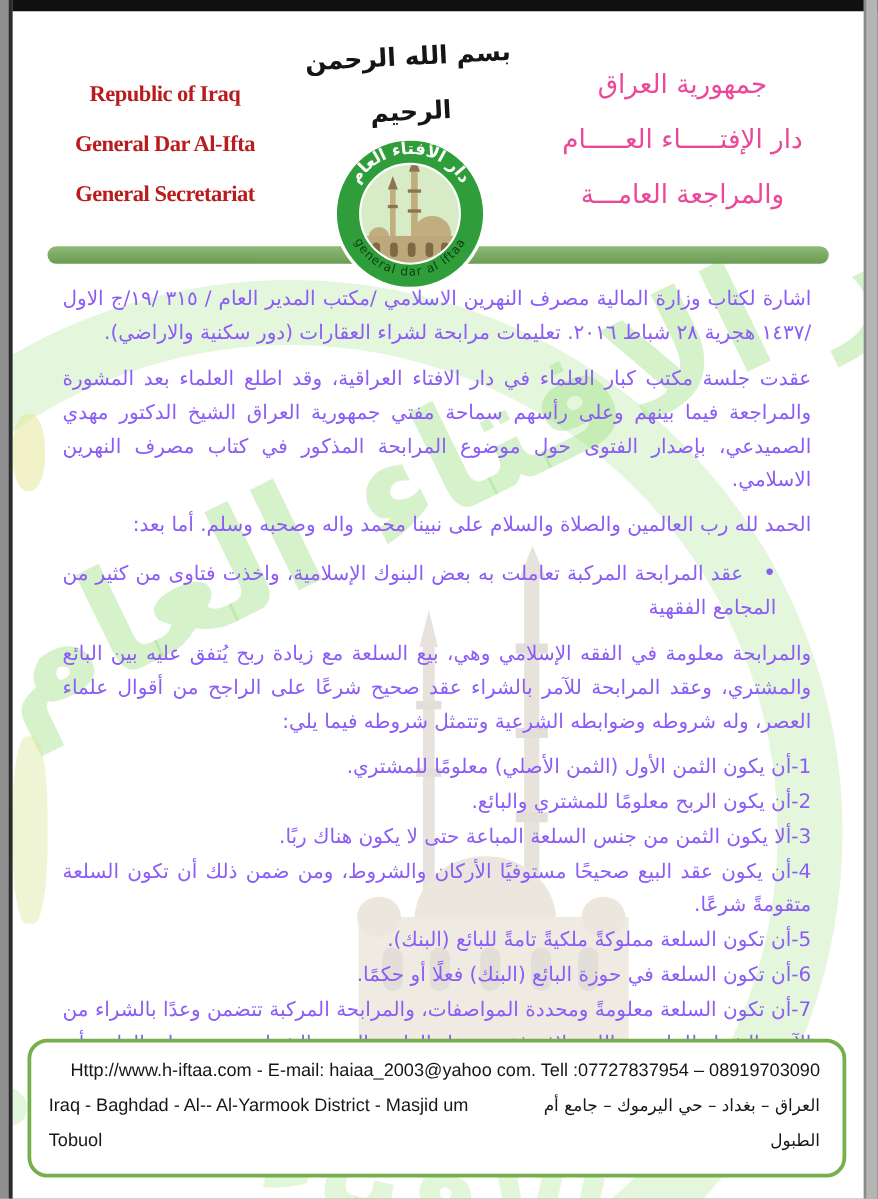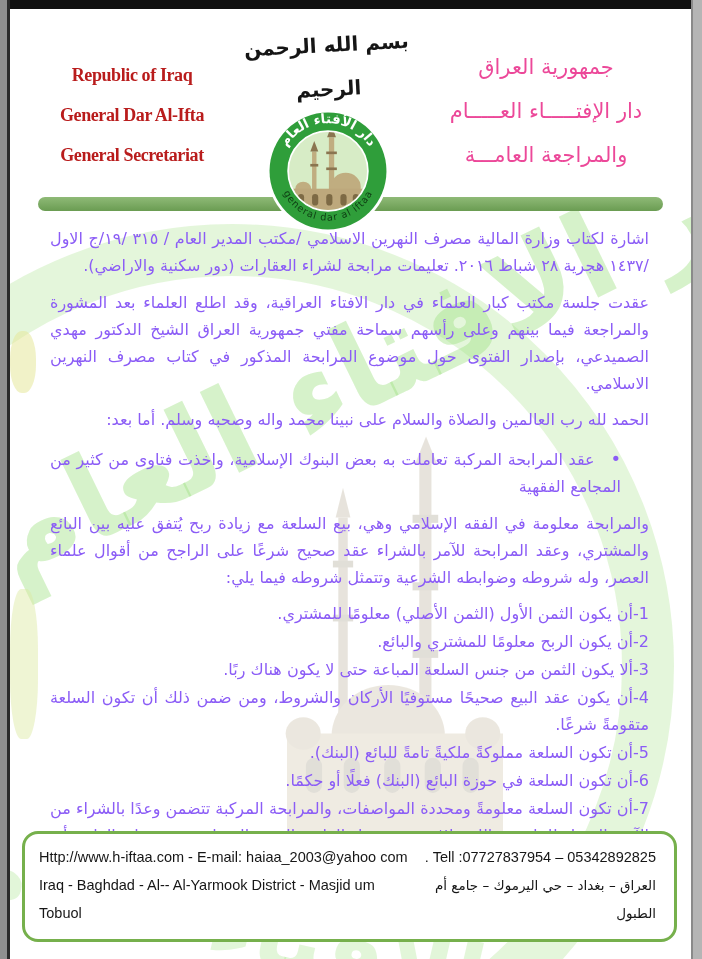--- a/index.html
+++ b/index.html
@@ -47,21 +47,21 @@
         font-size:16px;line-height:27px;color:#8b5cf6;text-align:justify;}
   .para{margin:0 0 9px 0;}
   .p-first{margin-bottom:10px;}
   .bullet-line{padding-right:28px;margin:12px 0 10px 0;}
   .bullet-mark{font-size:18px;margin-left:10px;}
   .item{margin:0 0 1px 0;}
 
   
   .footer-box{position:absolute;left:12px;right:14px;bottom:17px;z-index:2;background:#ffffff;
               border:3px solid #76b04c;border-radius:16px;padding:9px 18px 12px 14px;}
-  .f-row{display:flex;justify-content:space-between;align-items:baseline;line-height:28px;
+  .f-row{display:flex;justify-content:flex-end;align-items:baseline;line-height:28px;
          font-family:"Liberation Sans",sans-serif;font-size:14.5px;color:#161616;}
   .f-ar{direction:rtl;font-family:"DejaVu Sans",sans-serif;font-size:13.5px;}
 </style>
 </head>
 <body>
 
 <div class="screen">
   <div class="edge-top"></div>
   <div class="edge-left"></div>
   <div class="edge-right"></div>
@@ -166,21 +166,21 @@
         <div class="item">4-أن يكون عقد البيع صحيحًا مستوفيًا الأركان والشروط، ومن ضمن ذلك أن تكون السلعة متقومةً شرعًا.</div>
         <div class="item">5-أن تكون السلعة مملوكةً ملكيةً تامةً للبائع (البنك).</div>
         <div class="item">6-أن تكون السلعة في حوزة البائع (البنك) فعلًا أو حكمًا.</div>
         <div class="item">7-أن تكون السلعة معلومةً ومحددة المواصفات، والمرابحة المركبة تتضمن وعدًا بالشراء من الآمر بالشراء للبنك، وهنالك خلاف فقهي حول إلزامية الوعد بالشراء من عدمها، والراجح أنه ملزم في المعاملات المالية .</div>
 
       </div>
 
       <div class="footer-box">
         <div class="f-row">
           <span>Http://www.h-iftaa.com - E-mail: haiaa_2003@yahoo com</span>
-          <span>. Tell :07727837954 – 05342892825</span>
+          <span>. Tell :07727837954 – 08919703090</span>
         </div>
         <div class="f-row">
           <span>Iraq - Baghdad - Al-- Al-Yarmook District - Masjid um Tobuol</span>
           <span class="f-ar">العراق – بغداد – حي اليرموك – جامع أم الطبول</span>
         </div>
       </div>
     </div>
   </div>
 </div>
 

